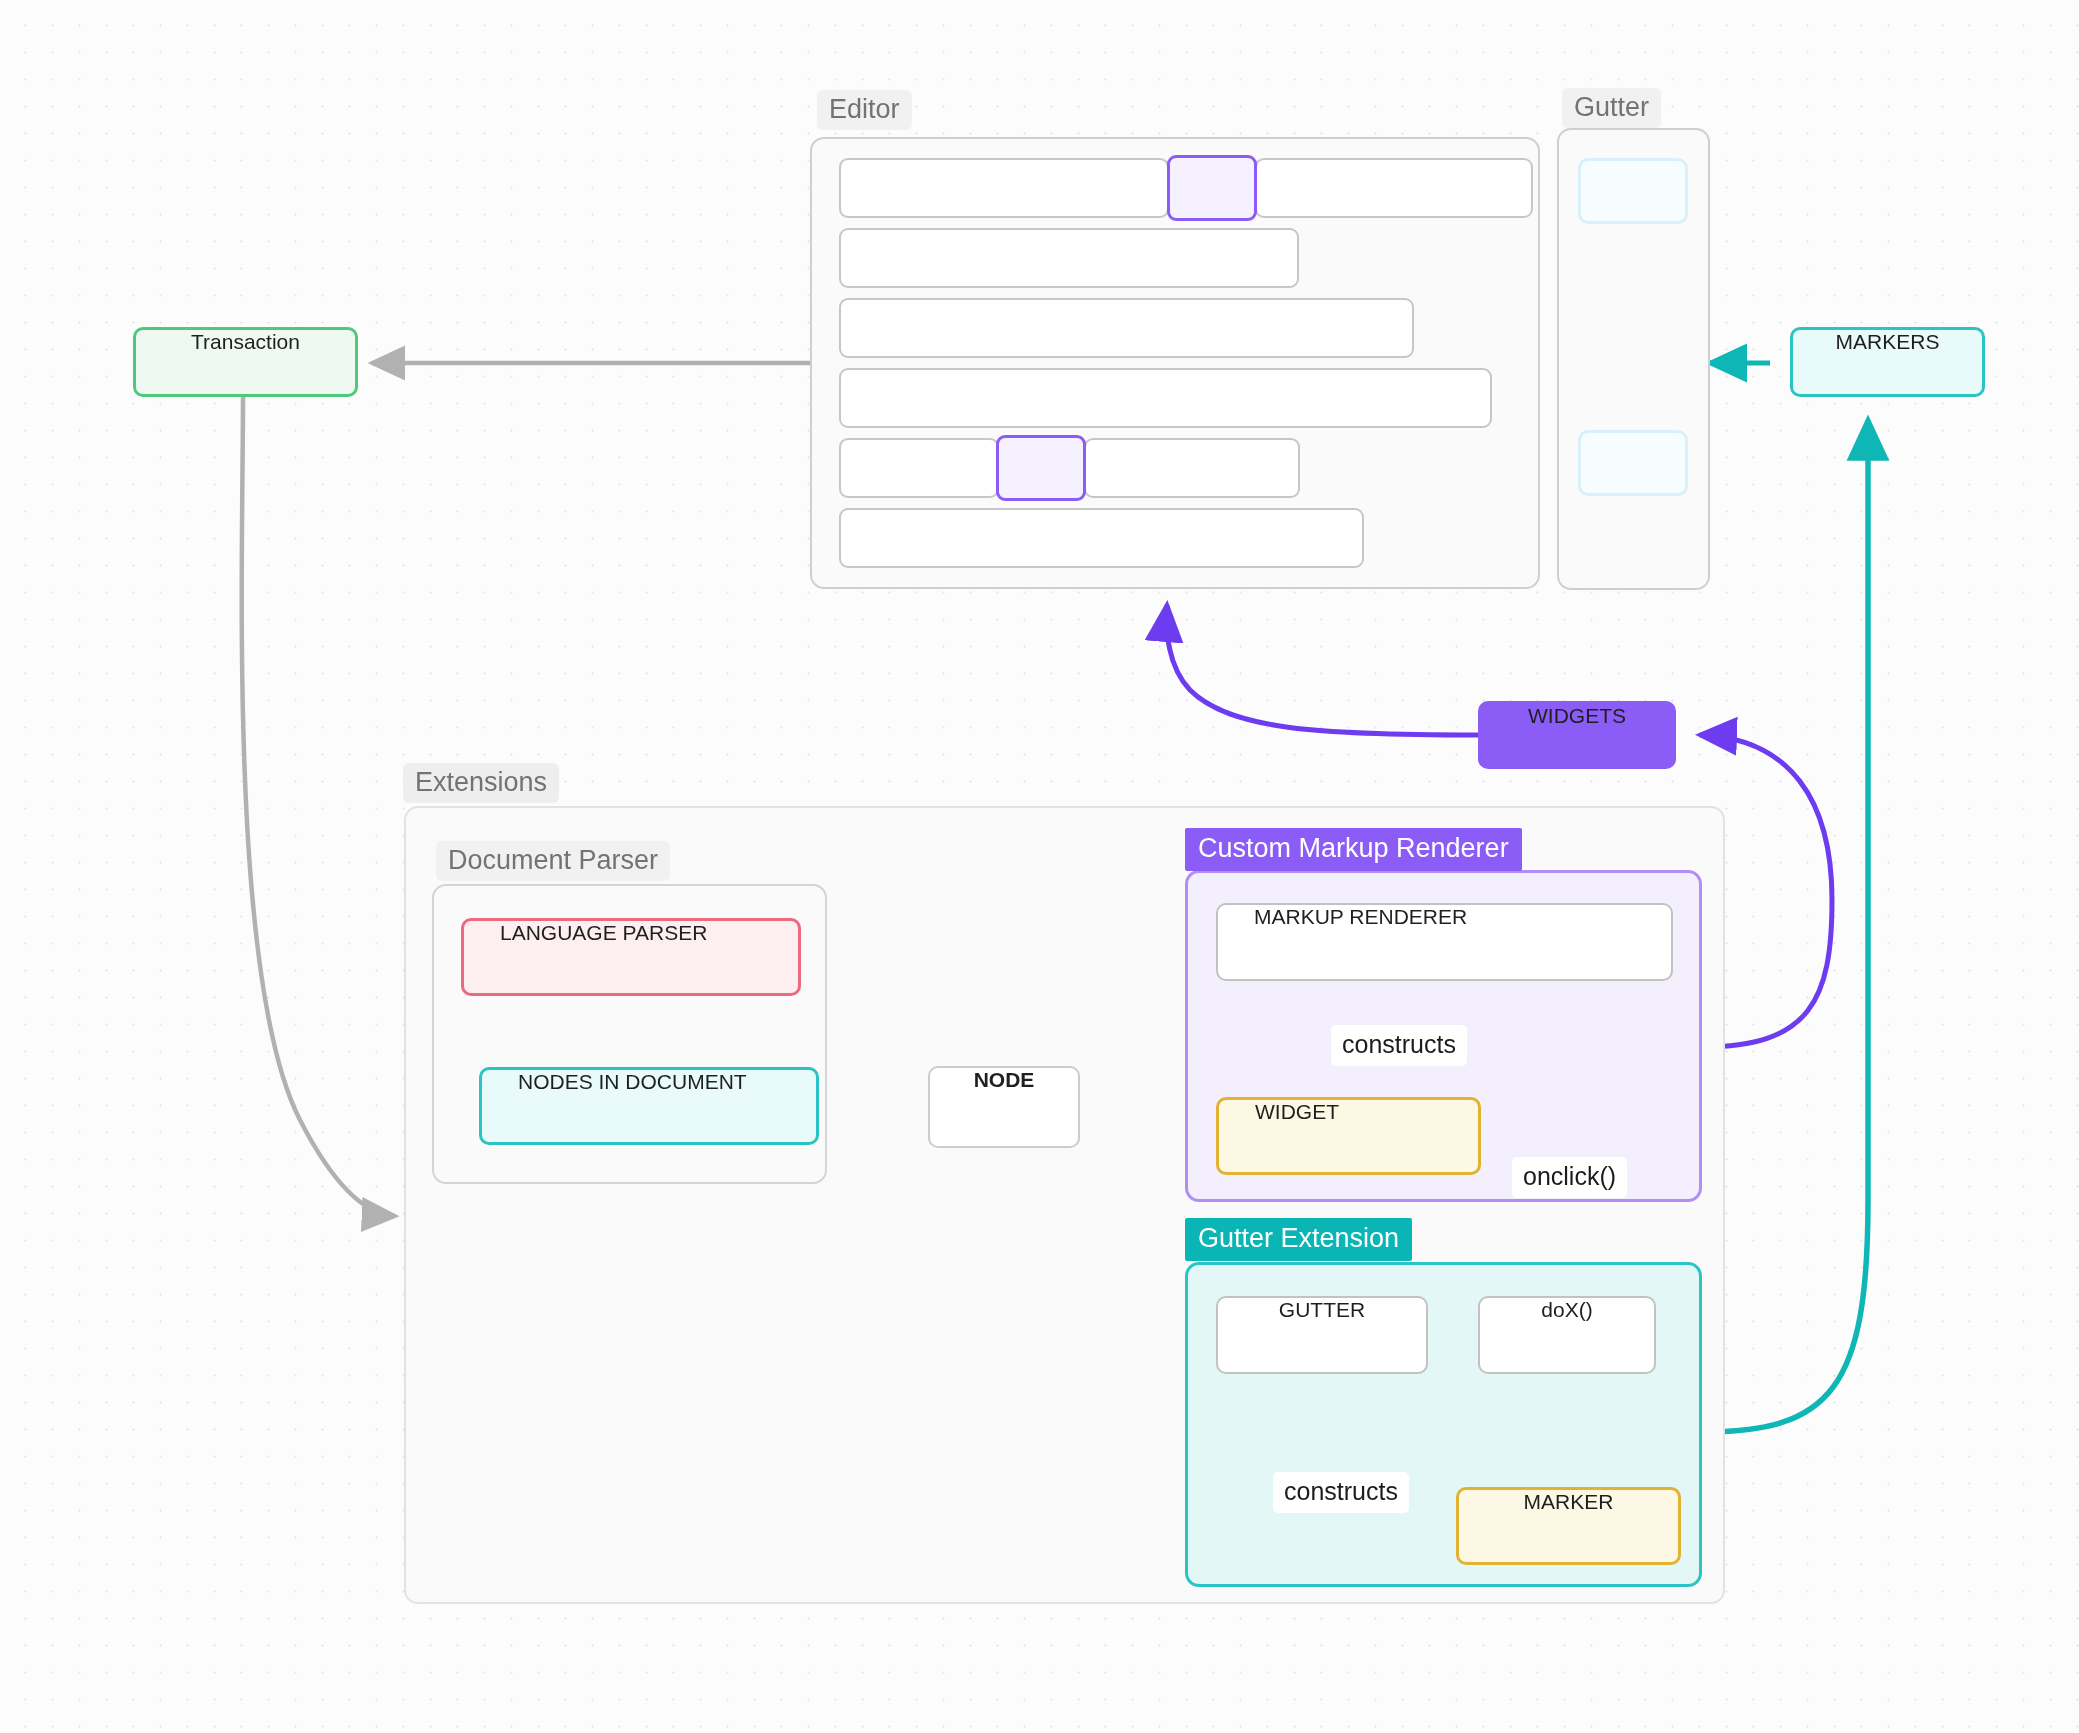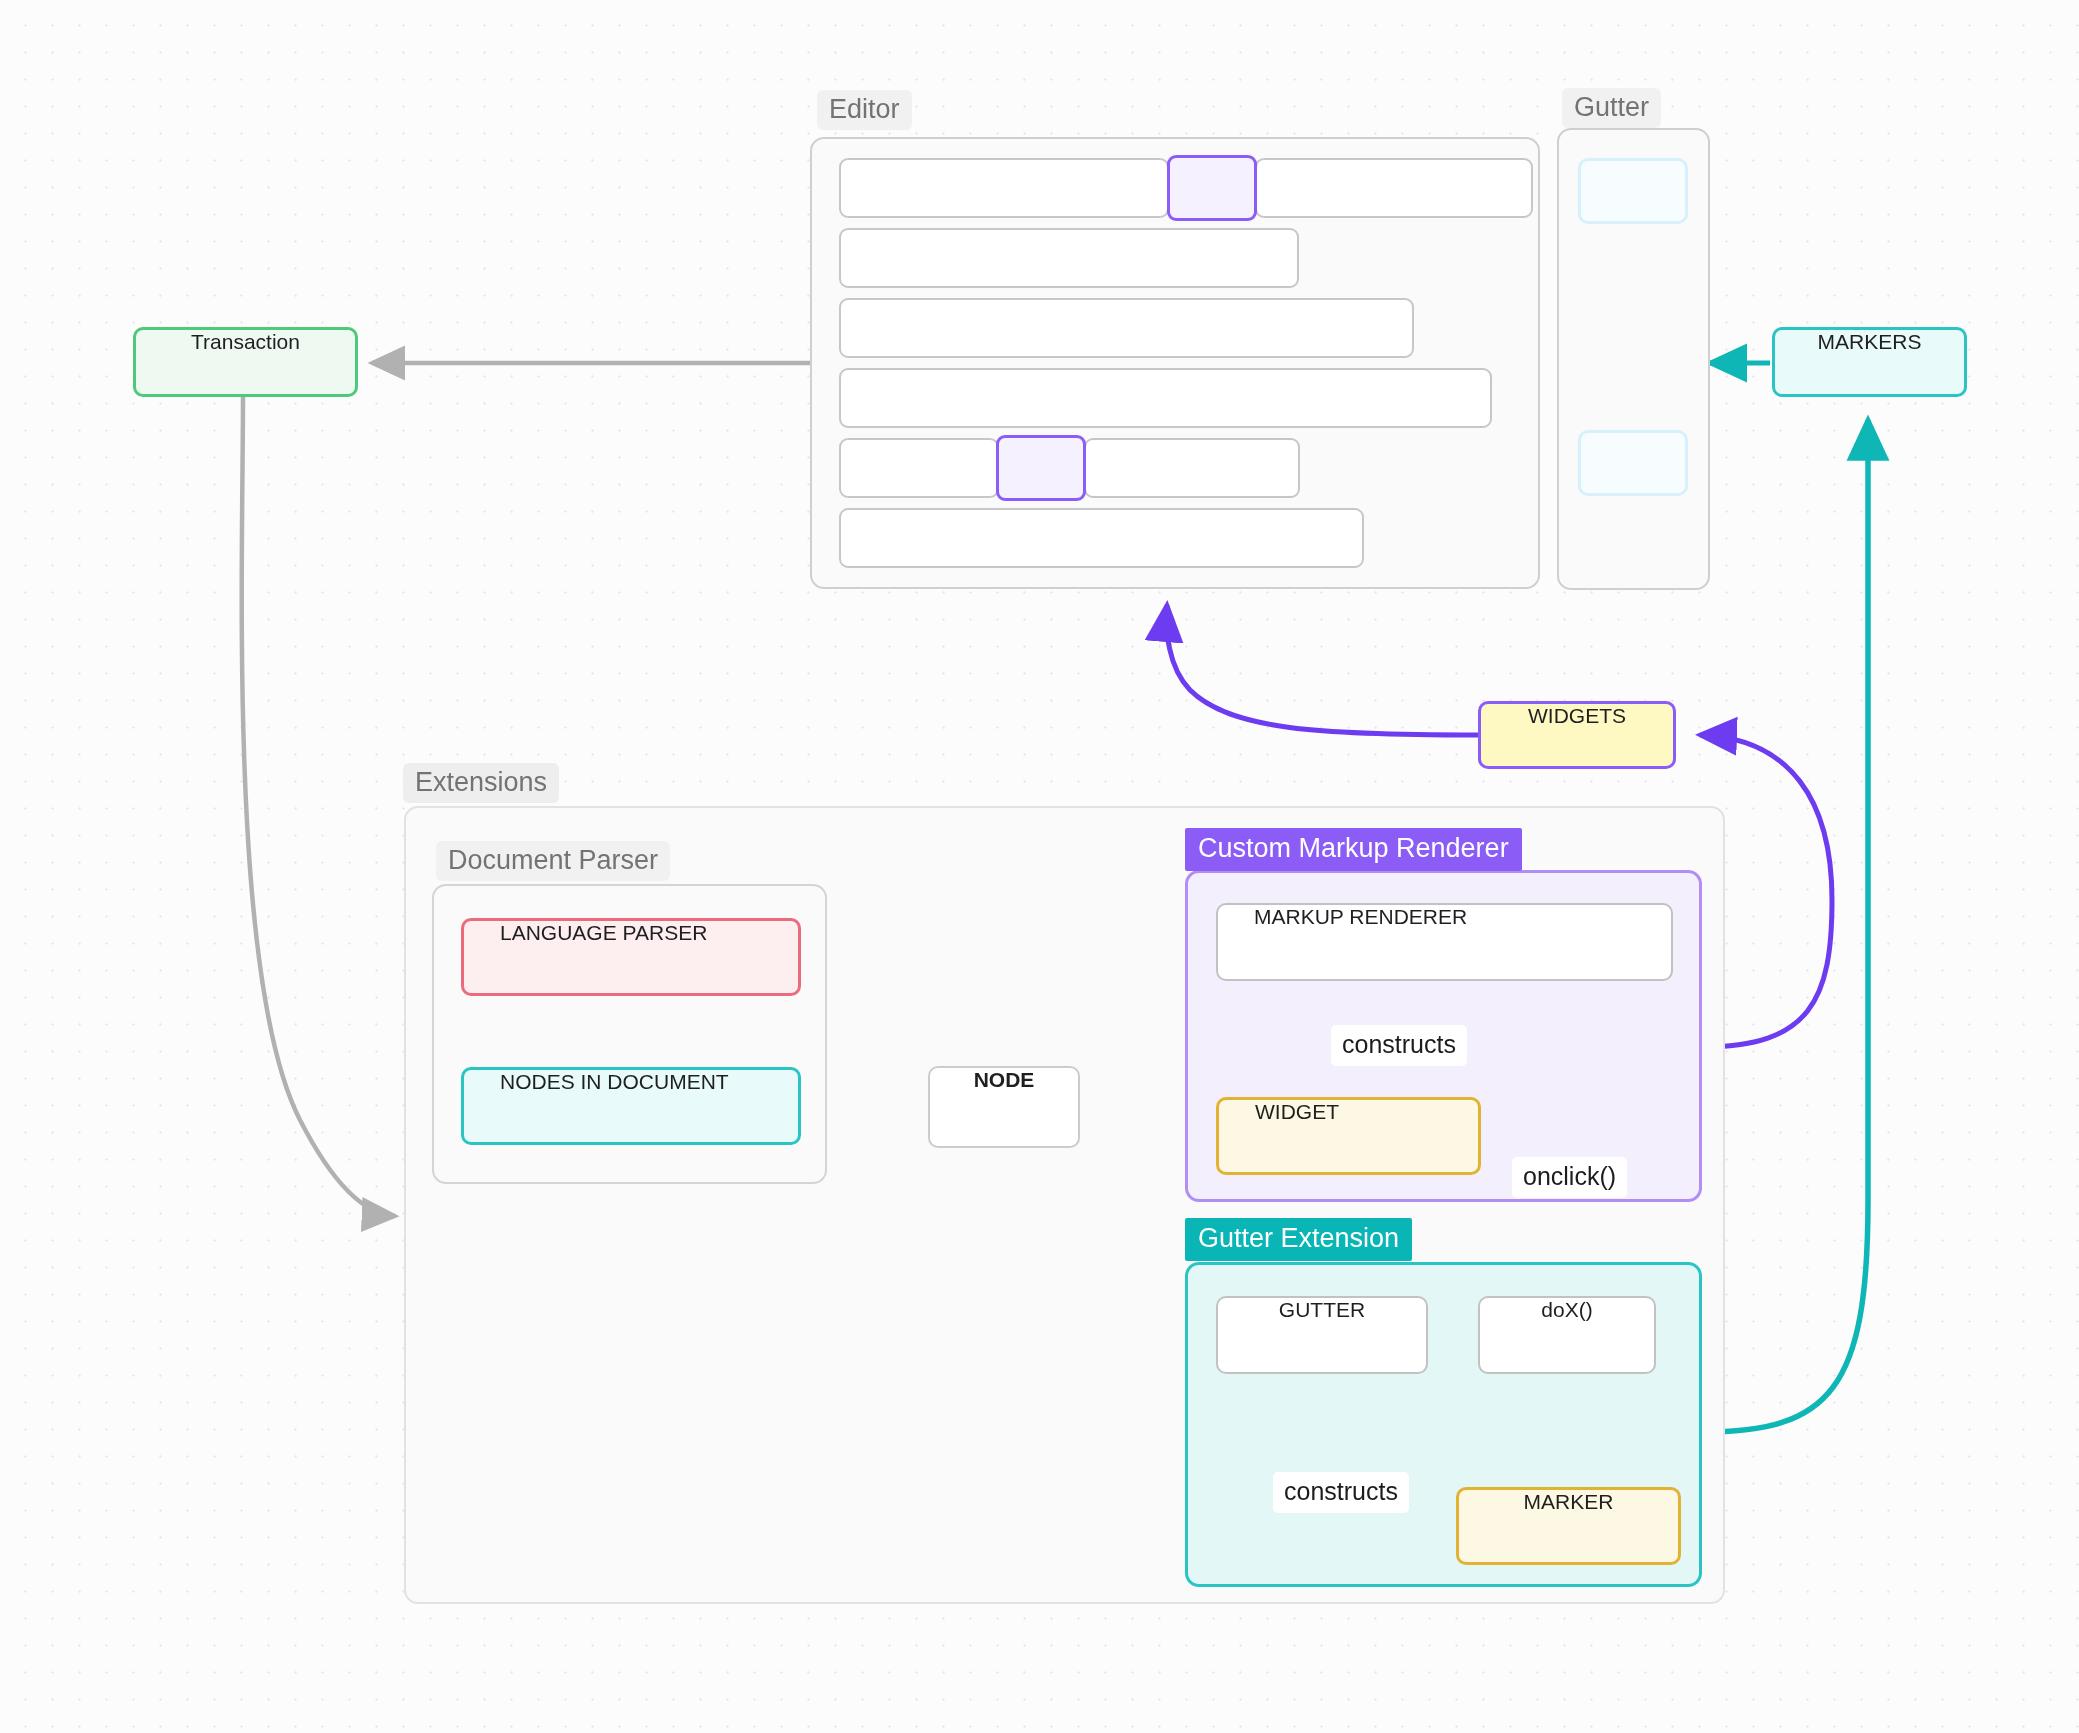--- a/index.html
+++ b/index.html
@@ -72,22 +72,22 @@
   .gutter-blk{
     position:absolute;
     box-sizing:border-box;
     background:#f7fdff;
     border:3px solid #d6f1fb;
     border-radius:10px;
   }
 
   
   .n-green{background:#eefaf1;border:3px solid #4ec97b;}
-  .n-teal {background:#e9fafa;border:3px solid #2bc4c4;}
-  .n-purple{background:#fef9c3;border:3px solid #8b5cf6;}
+  .n-teal {background:#e9fafa;border:3px solid #2bc4c4;margin-left:18px;}
+  .n-purple{background:#8b5cf6;border:3px solid #8b5cf6;}
   .n-red  {background:#fdeef0;border:3px solid #ea6b7e;}
   .n-yellow{background:#fdf8e3;border:3px solid #e2b233;}
   .n-white{background:#ffffff;border:2.5px solid #c2c2c2;}
   .n-plainwhite{background:#ffffff;border:2.5px solid #cccccc;}
 
   
   .sub-purple{background:#f3effd;border:3px solid #b08ef5;border-radius:14px;}
   .sub-teal{background:#e4f7f7;border:3px solid #2bc4c4;border-radius:14px;}
   .sub-plain{background:#fafafa;border:2.5px solid #d4d4d4;border-radius:14px;}
   .sub-ext{background:#fafafa;border:2.5px solid #e2e2e2;border-radius:14px;}

